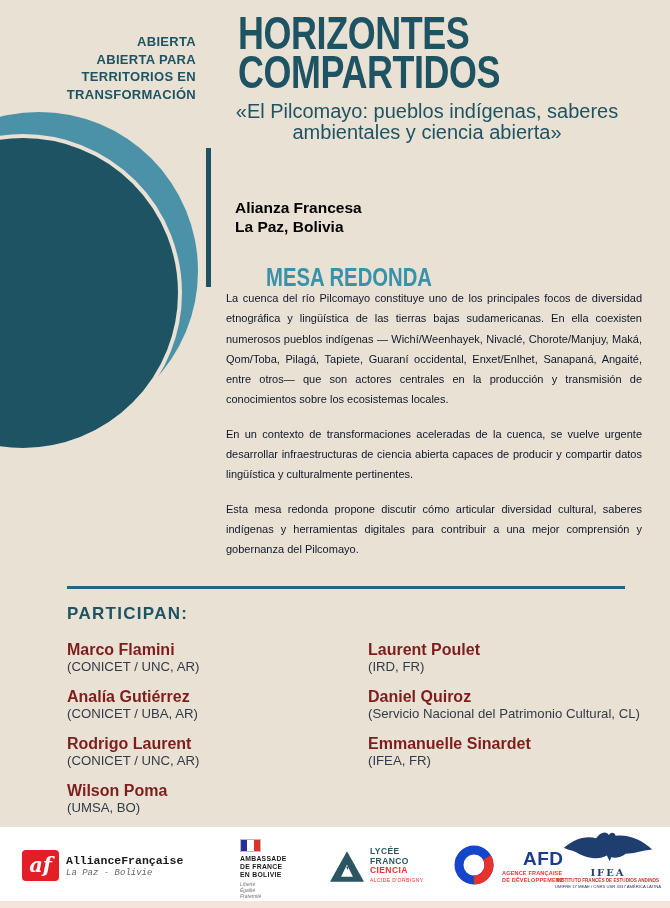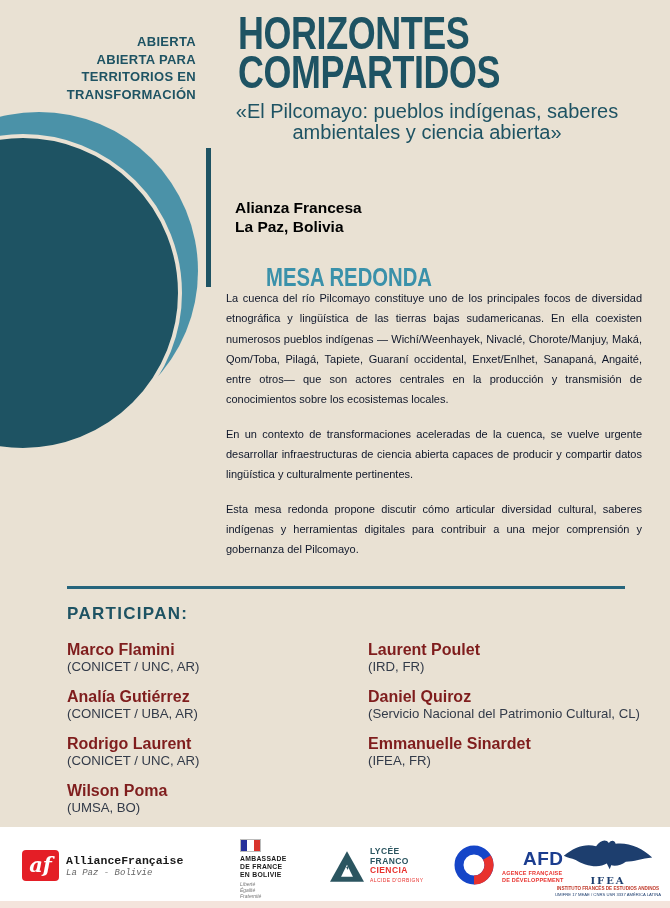--- a/index.html
+++ b/index.html
@@ -237,21 +237,21 @@
       <path d="M34.9,14.5 A15,15 0 0 1 22,37" fill="none" stroke="#e8322e" stroke-width="9"></path>
     </svg>
     <div class="afd-text">
       <div class="afd-acr">AFD</div>
       <div class="afd-sub">
         <div>AGENCE FRANÇAISE</div>
         <div>DE DÉVELOPPEMENT</div>
       </div>
     </div>
 
-    <div class="logo ifea" style="position:absolute;left:552px;top:10px;width:112px;text-align:center;">
+    <div class="logo ifea" style="position:absolute;left:552px;top:2px;width:112px;text-align:center;">
       <svg width="104" height="34" viewBox="0 0 104 40">
         <path d="M0,22 C12,12 26,7 38,11 C43,4 49,2 53,7 C56,3 60,4 61,8 C76,6 92,13 104,24 C92,25 82,29 73,29 C66,34 58,36 51,31 C40,38 24,33 14,27 C9,25 4,24 0,22 Z" fill="#1d3e6e"></path>
         <path d="M50,30 l4,8 l3,-8 z" fill="#1d3e6e"></path>
       </svg>
       <div class="ifea-acr">IFEA</div>
       <div class="ifea-l1">INSTITUTO FRANCÉS DE ESTUDIOS ANDINOS</div>
       <div class="ifea-l2">UMIFRE 17 MEAE / CNRS USR 3337 AMÉRICA LATINA</div>
     </div>
 
   </div>

